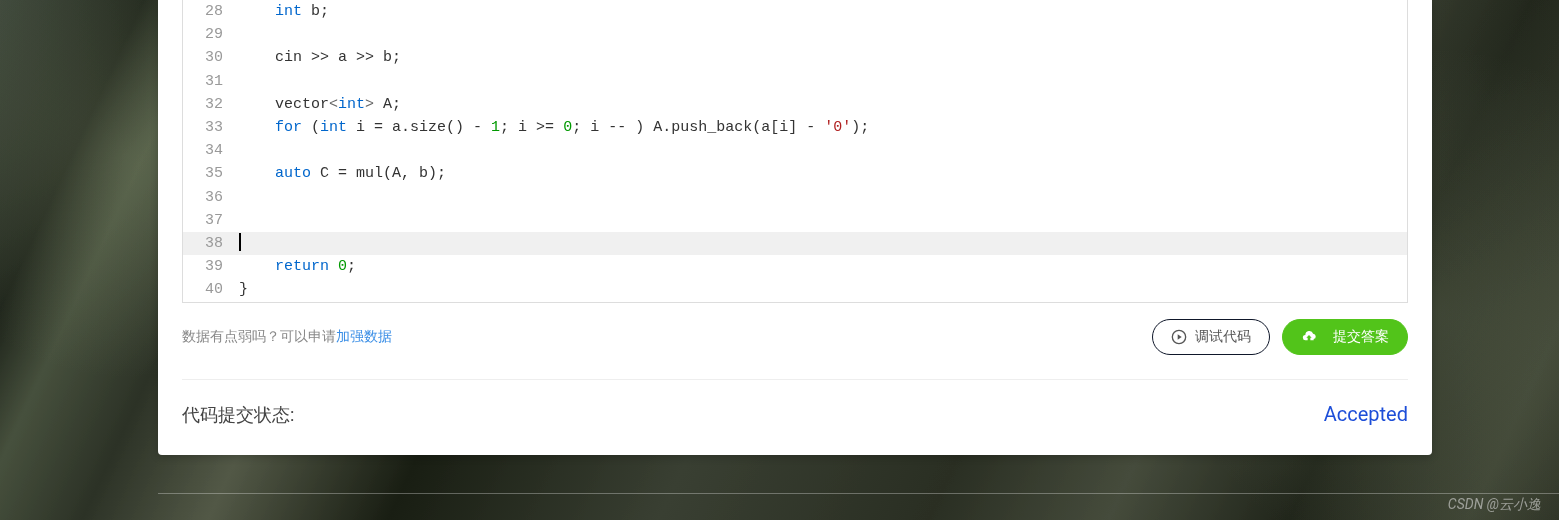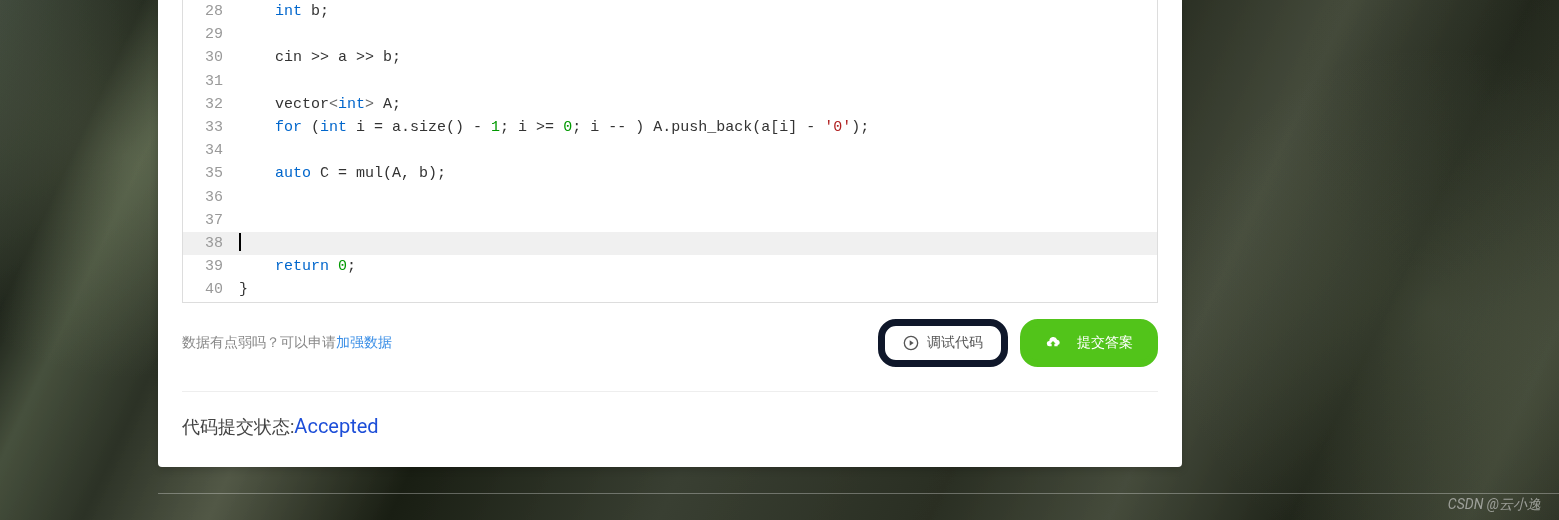--- a/index.html
+++ b/index.html
@@ -26,21 +26,21 @@
       inset: 0;
       background: 
         radial-gradient(circle at 8% 30%, rgba(140,150,120,0.3), transparent 15%),
         radial-gradient(circle at 92% 60%, rgba(130,140,115,0.25), transparent 18%),
         radial-gradient(circle at 95% 20%, rgba(60,65,55,0.4), transparent 12%);
     }
     .panel {
       position: absolute;
       left: 158px;
       top: 0;
-      width: 1024px;
+      width: 1274px;
       background: #fff;
       border-radius: 0 0 4px 4px;
       box-shadow: 0 2px 8px rgba(0,0,0,0.2);
     }
     .code-area {
       border: 1px solid #ddd;
       border-top: none;
       margin: 0 24px 8px 24px;
       background: #fff;
       font-family: Consolas, Monaco, "Courier New", monospace;
@@ -96,41 +96,42 @@
     }
     .btn-group { display: flex; gap: 12px; }
     .btn {
       display: inline-flex;
       align-items: center;
       gap: 8px;
       padding: 8px 18px;
       border-radius: 18px;
       font-size: 14px;
       cursor: pointer;
-      border: 7px solid #0f172a;
+      border: 1px solid #0f172a;
       background: #fff;
       color: #555;
     }
     .btn.primary {
       background: #52c41a;
       border-color: #52c41a;
       color: #fff;
       gap: 16px;
     }
     .btn svg { width: 16px; height: 16px; }
     .divider {
       height: 1px;
       background: #eee;
       margin: 0 24px;
     }
     .status-row {
       padding: 22px 24px 28px 24px;
       font-size: 18px;
       display: flex;
       align-items: baseline;
+      justify-content: space-between;
     }
     .status-label { color: #444; }
     .status-value { color: #1d4ed8; font-size: 20px; }
     .bottom-line {
       position: absolute;
       left: 158px;
       right: 0;
       top: 493px;
       height: 1px;
       background: rgba(255,255,255,0.3);

